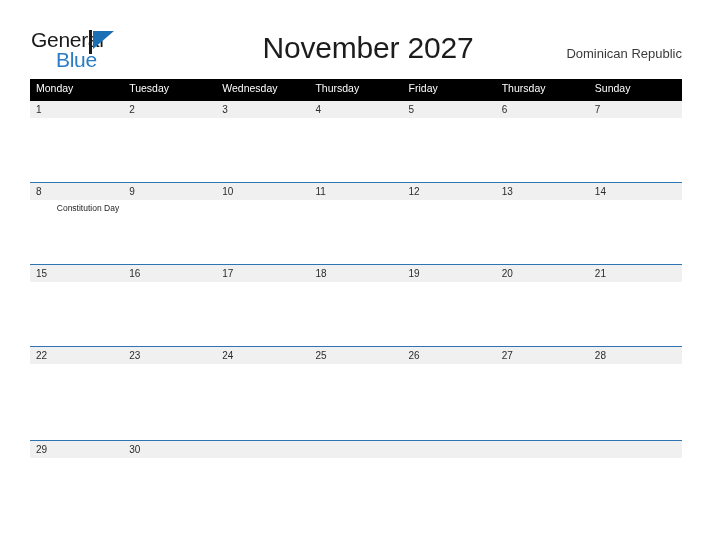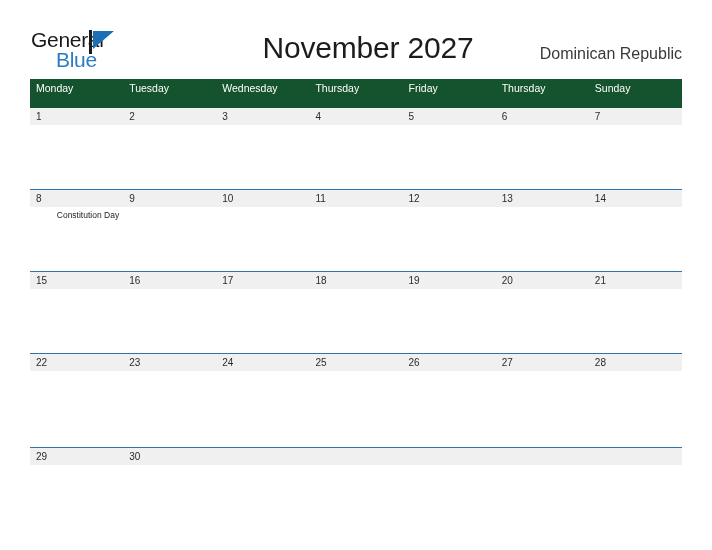--- a/index.html
+++ b/index.html
@@ -73,40 +73,40 @@
     font-family: "Liberation Sans", sans-serif;
     color: #1c1c1c;
     letter-spacing: -0.2px;
     line-height: 36px;
   }
 
   .country-label {
     position: absolute;
     right: 30px;
     top: 45px;
-    font-size: 16px;
+    font-size: 13px;
     color: #3a3a3a;
     font-family: "Liberation Sans", sans-serif;
     line-height: 18px;
     white-space: nowrap;
   }
 
   
   .calendar {
     position: absolute;
     left: 30px;
     top: 79px;
     width: 652px;
   }
 
   .weekday-row {
     display: flex;
     width: 652px;
-    height: 29px;
-    background: #14532d;
+    height: 22px;
+    background: #000000;
   }
   .weekday-cell {
     width: 93.142857px;
     box-sizing: border-box;
     padding-left: 6px;
     color: #ffffff;
     font-size: 10.5px;
     line-height: 18px;
     font-family: "Liberation Sans", sans-serif;
     white-space: nowrap;

